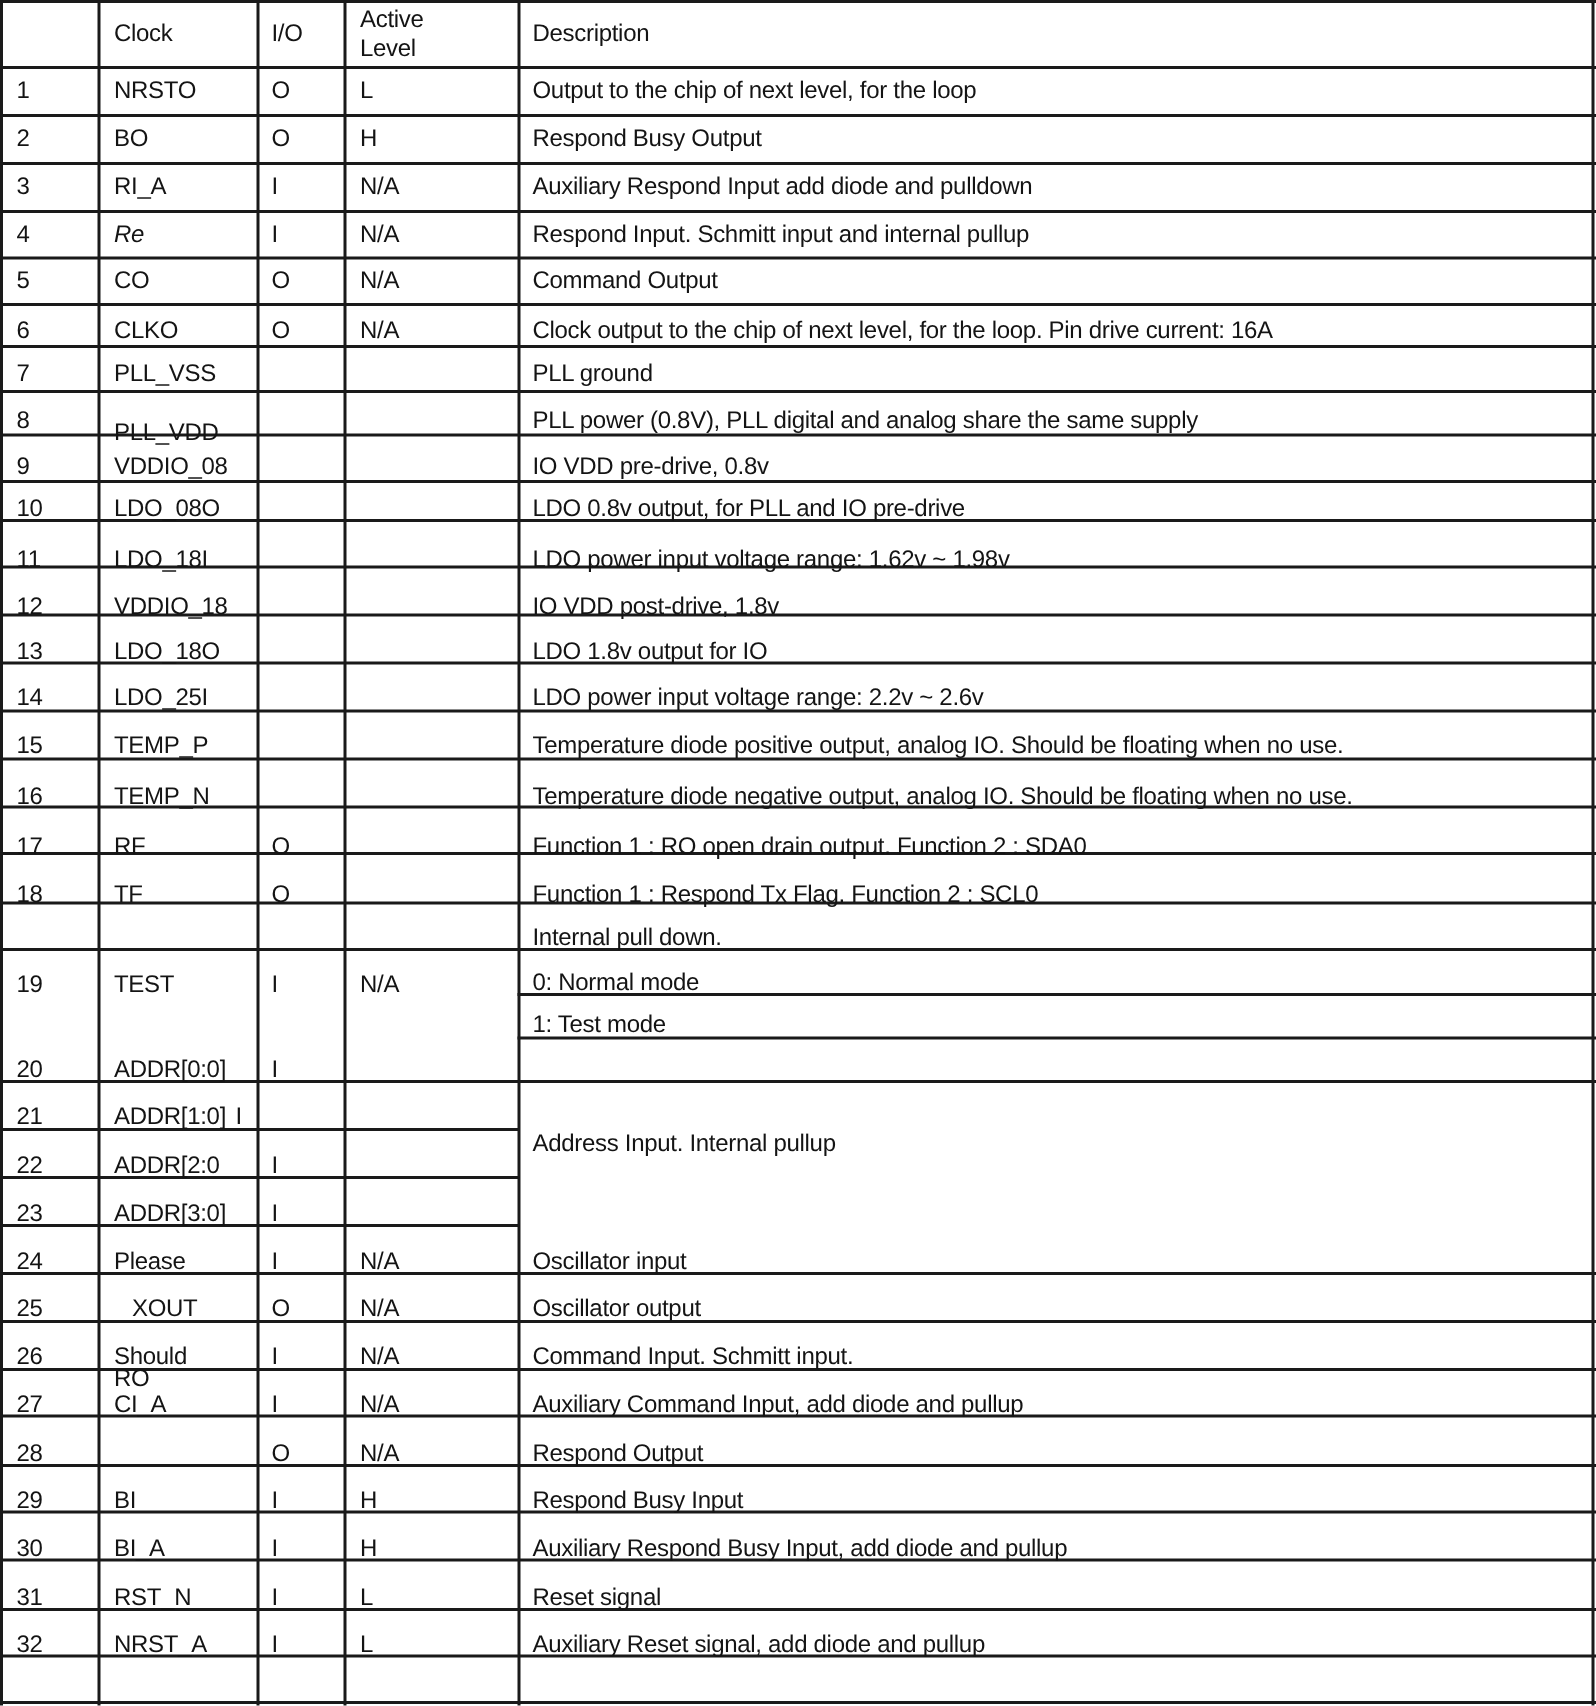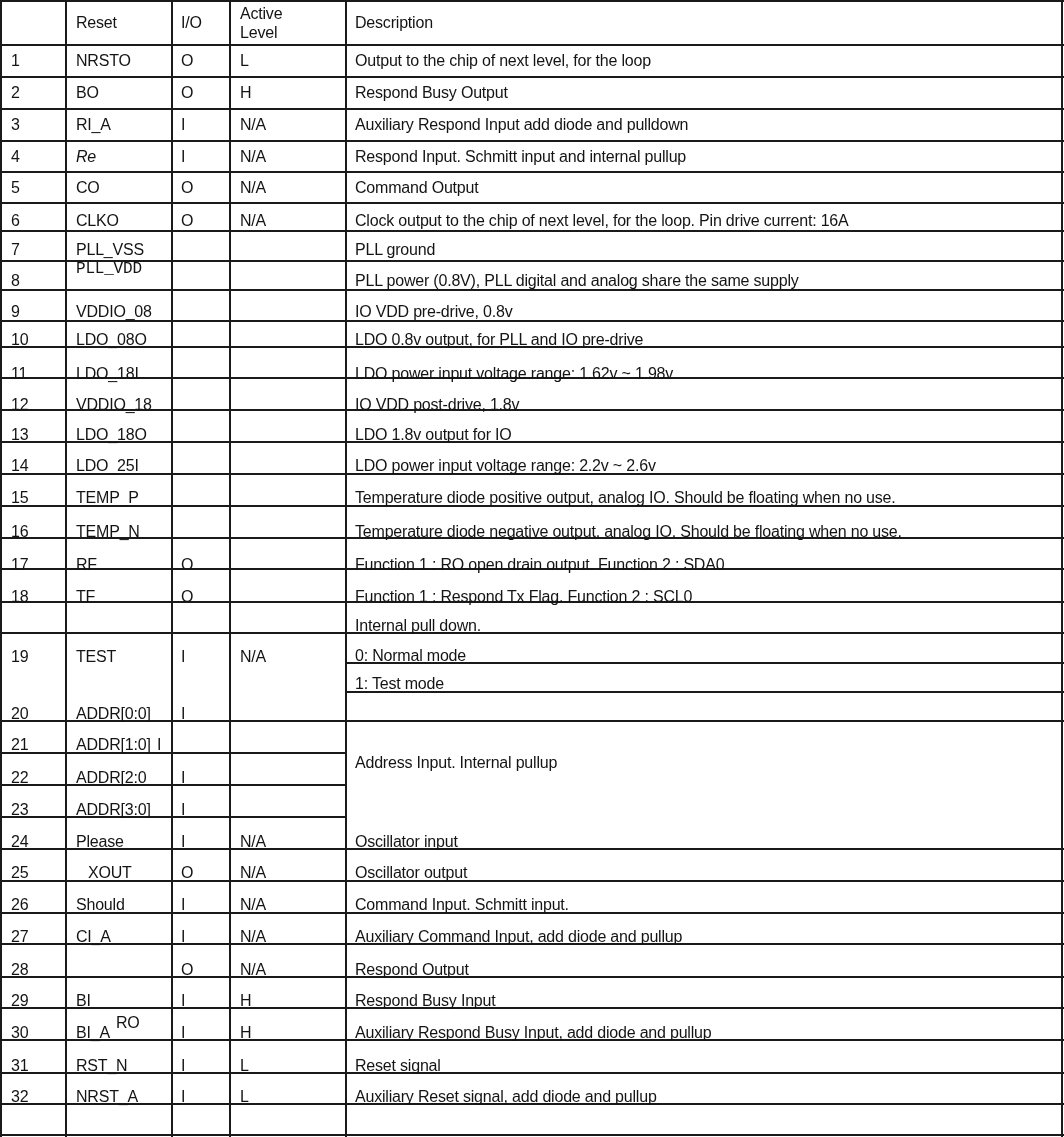--- a/index.html
+++ b/index.html
@@ -57,21 +57,21 @@
   <div class="hline" style="top:912px;width:1064px"></div>
   <div class="hline" style="top:943px;width:1064px"></div>
   <div class="hline" style="top:976px;width:1064px"></div>
   <div class="hline" style="top:1007px;width:1064px"></div>
   <div class="hline" style="top:1039px;width:1064px"></div>
   <div class="hline" style="top:1072px;width:1064px"></div>
   <div class="hline" style="top:1103px;width:1064px"></div>
   <div class="hline" style="top:1134px;width:1064px"></div>
 
   <span class="cell hdr" style="left:11px;top:14px"></span>
-  <span class="cell hdr" style="left:76px;top:14px">Reset</span>
+  <span class="cell hdr" style="left:76px;top:14px">Clock</span>
   <span class="cell hdr" style="left:181px;top:14px">I/O</span>
   <span class="cell hdr" style="left:240px;top:5px">Active</span>
   <span class="cell hdr" style="left:240px;top:24px">Level</span>
   <span class="cell hdr" style="left:355px;top:14px">Description</span>
 
   <div id="rows">
       <div>
         <span class="cell" style="left: 11px; top: 52px;">1</span>
         <span class="cell" style="left: 76px; top: 52px;">NRSTO</span>
         <span class="cell" style="left: 181px; top: 52px;">O</span>
@@ -115,21 +115,21 @@
       </div>
       <div>
         <span class="cell" style="left: 11px; top: 241px;">7</span>
         <span class="cell" style="left: 76px; top: 241px;">PLL_VSS</span>
         <span class="cell" style="left: 181px; top: 241px;"></span>
         <span class="cell" style="left: 240px; top: 241px;"></span>
         <span class="cell" style="left: 355px; top: 241px;">PLL ground</span>
       </div>
       <div>
         <span class="cell" style="left: 11px; top: 272px;">8</span>
-        <span class="cell" style="left: 76px; top: 260px; font-family: Liberation Mono, monospace;">PLL_VDD</span>
+        <span class="cell" style="left: 76px; top: 280px;">PLL_VDD</span>
         <span class="cell" style="left: 181px; top: 272px;"></span>
         <span class="cell" style="left: 240px; top: 272px;"></span>
         <span class="cell" style="left: 355px; top: 272px;">PLL power (0.8V), PLL digital and analog share the same supply</span>
       </div>
       <div>
         <span class="cell" style="left: 11px; top: 303px;">9</span>
         <span class="cell" style="left: 76px; top: 303px;">VDDIO_08</span>
         <span class="cell" style="left: 181px; top: 303px;"></span>
         <span class="cell" style="left: 240px; top: 303px;"></span>
         <span class="cell" style="left: 355px; top: 303px;">IO VDD pre-drive, 0.8v</span>
@@ -250,21 +250,21 @@
       </div>
       <div>
         <span class="cell" style="left: 11px; top: 928px;">27</span>
         <span class="cell" style="left: 76px; top: 928px;">CI_A</span>
         <span class="cell" style="left: 181px; top: 928px;">I</span>
         <span class="cell" style="left: 240px; top: 928px;">N/A</span>
         <span class="cell" style="left: 355px; top: 928px;">Auxiliary Command Input, add diode and pullup</span>
       </div>
       <div>
         <span class="cell" style="left: 11px; top: 961px;">28</span>
-        <span class="cell" style="left: 76px; top: 1014px; margin-left: 40px;">RO</span>
+        <span class="cell" style="left: 76px; top: 911px;">RO</span>
         <span class="cell" style="left: 181px; top: 961px;">O</span>
         <span class="cell" style="left: 240px; top: 961px;">N/A</span>
         <span class="cell" style="left: 355px; top: 961px;">Respond Output</span>
       </div>
       <div>
         <span class="cell" style="left: 11px; top: 992px;">29</span>
         <span class="cell" style="left: 76px; top: 992px;">BI</span>
         <span class="cell" style="left: 181px; top: 992px;">I</span>
         <span class="cell" style="left: 240px; top: 992px;">H</span>
         <span class="cell" style="left: 355px; top: 992px;">Respond Busy Input</span>

